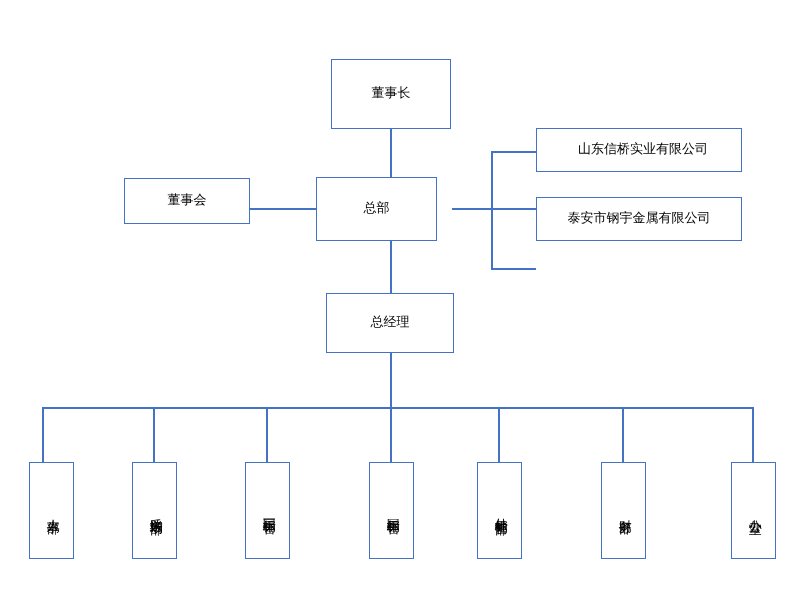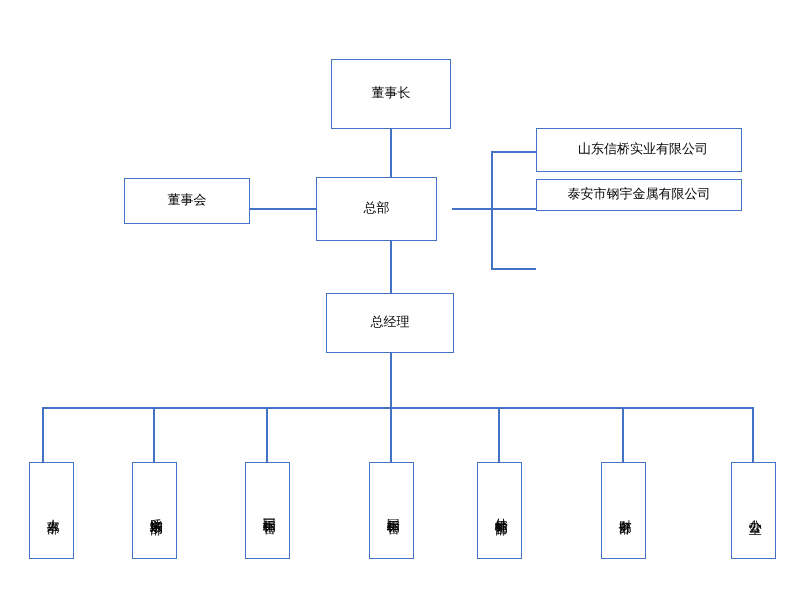--- a/index.html
+++ b/index.html
@@ -77,21 +77,21 @@
   <div class="node" style="left:331px; top:47px; width:120px; height:70px;">董事长</div>
 
   <div class="node" style="left:124px; top:166px; width:126px; height:46px;">董事会</div>
 
   <div class="node" style="left:316px; top:165px; width:121px; height:64px;">总部</div>
 
   <div class="node" style="left:326px; top:281px; width:128px; height:60px;text-align:center;">总经理</div>
 
   <div class="node" style="left:536px; top:116px; width:206px; height:44px;padding-left:8px;">山东信桥实业有限公司</div>
 
-  <div class="node" style="left:536px; top:167px; width:206px; height:32px;text-align:center;">泰安市钢宇金属有限公司</div>
+  <div class="node" style="left:536px; top:185px; width:206px; height:44px;text-align:center;">泰安市钢宇金属有限公司</div>
 
 
   <div class="node vertical" style="left:29px; top:450px; width:45px; height:97px;">人事部</div>
 
   <div class="node vertical" style="left:132px; top:450px; width:45px; height:97px;">采购市场部</div>
 
   <div class="node vertical" style="left:245px; top:450px; width:45px; height:97px;">国标销售一</div>
 
   <div class="node vertical" style="left:369px; top:450px; width:45px; height:97px;">国标销售二</div>
 

